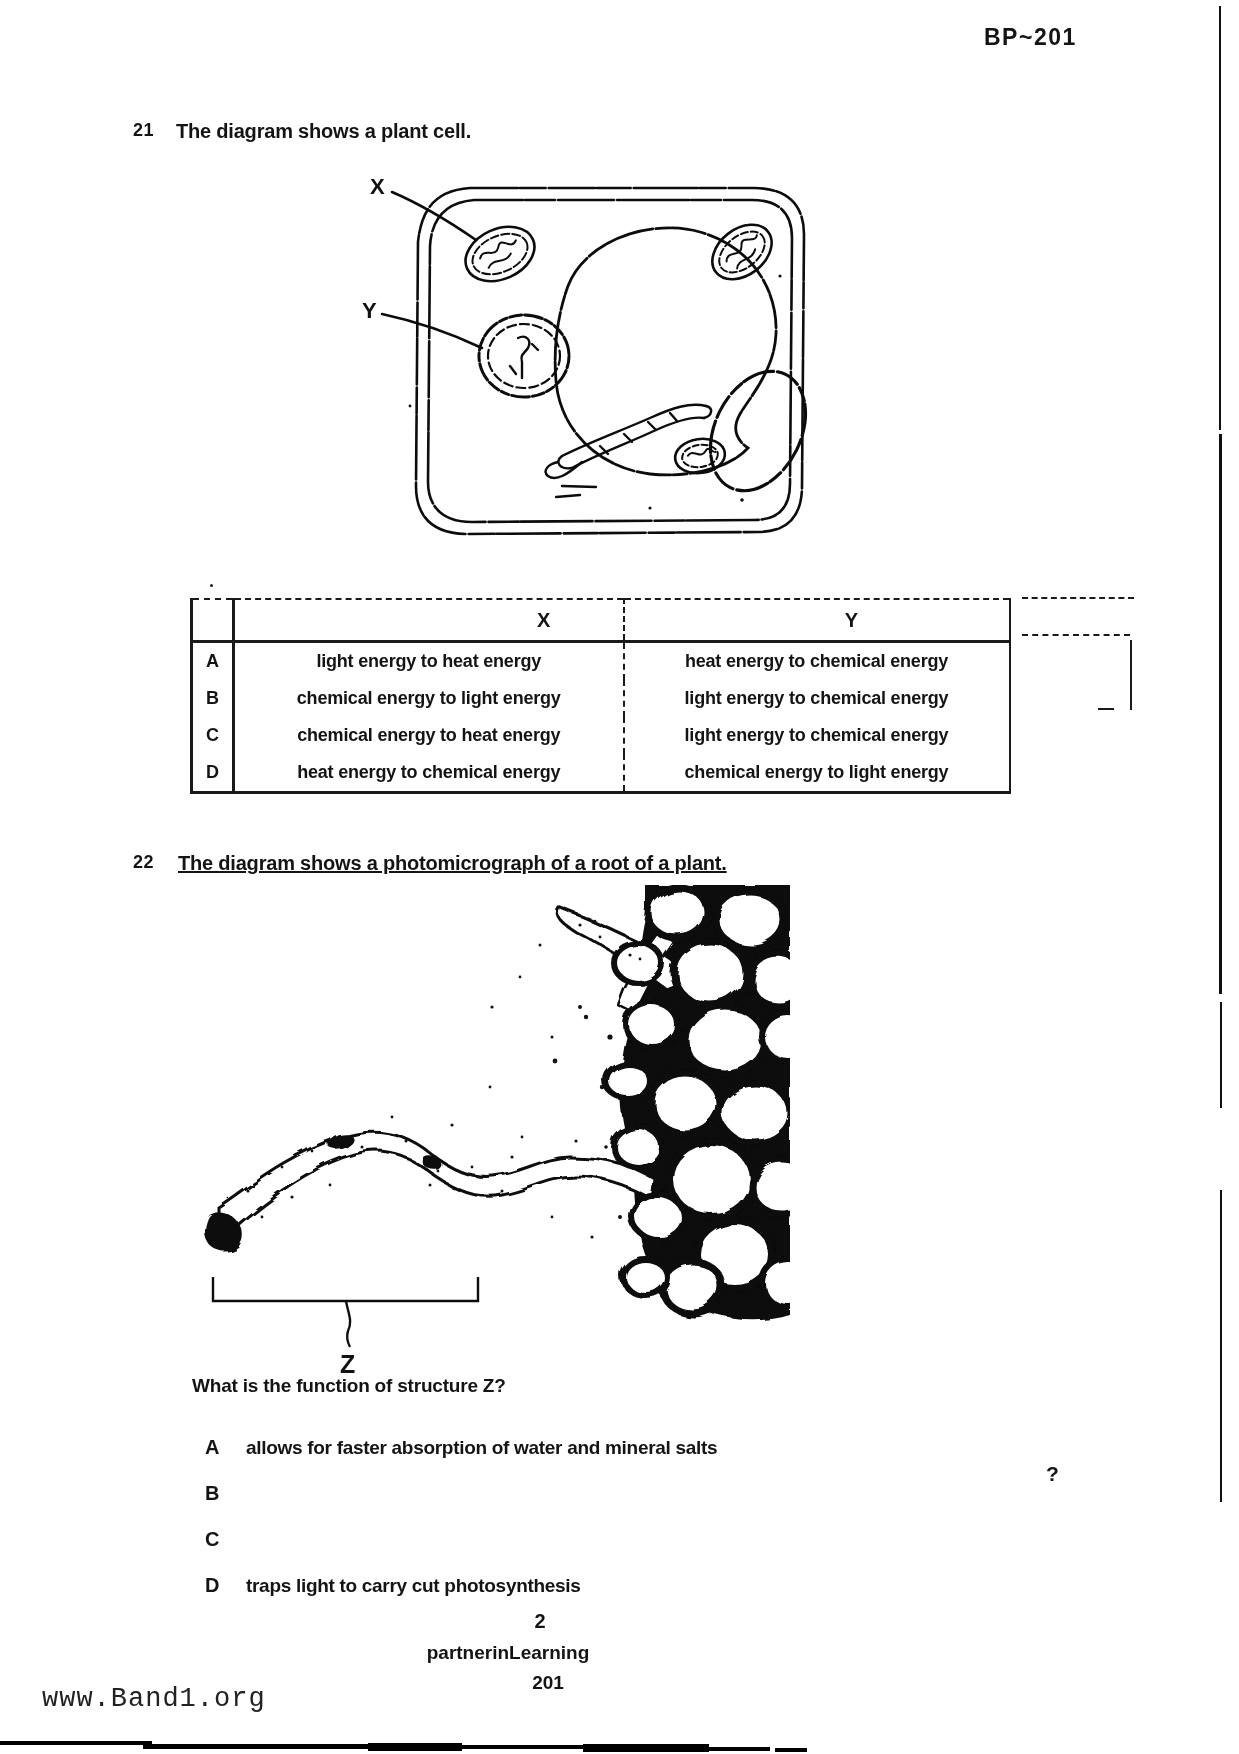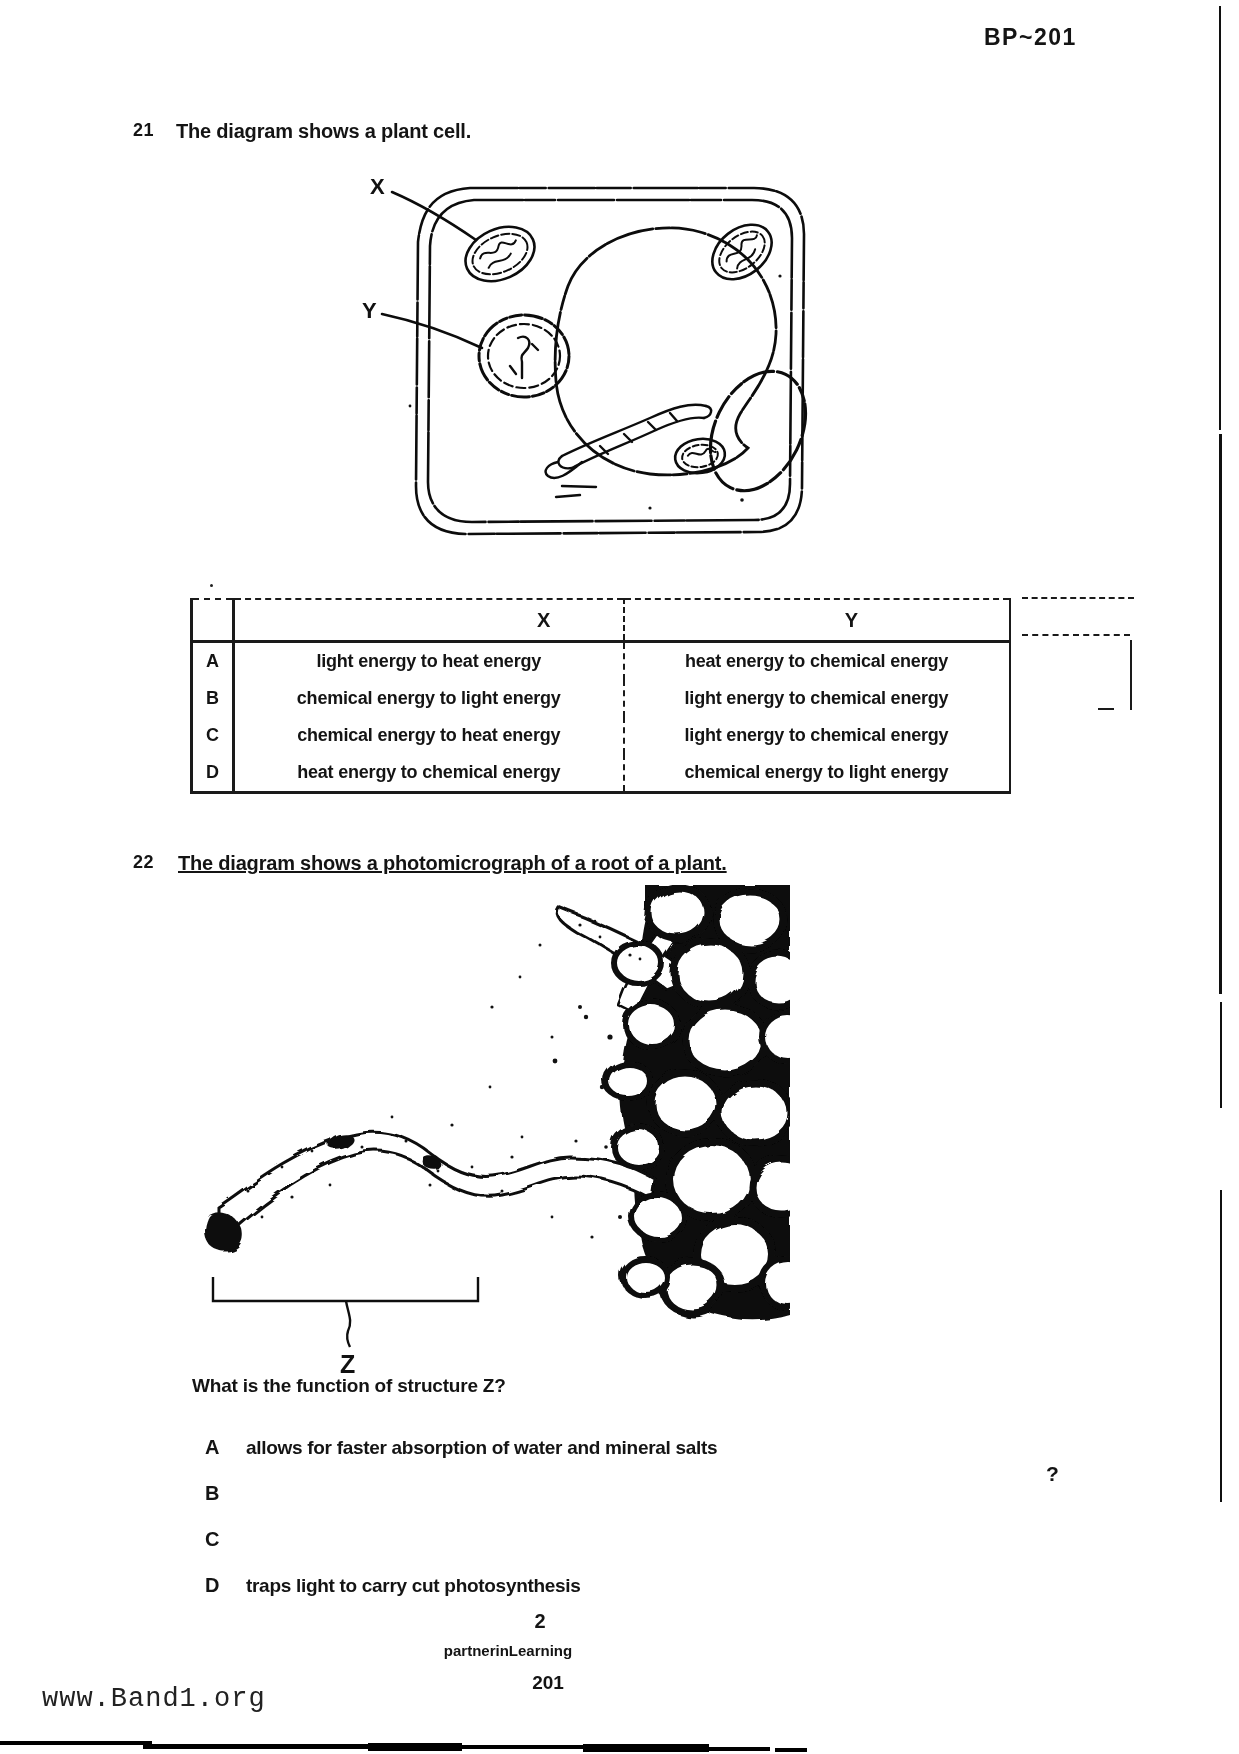--- a/index.html
+++ b/index.html
@@ -282,21 +282,21 @@
   <div class="abs opt-letter" style="left:205px;top:1482px;">B</div>
 
   <div class="abs opt-letter" style="left:205px;top:1528px;">C</div>
 
   <div class="abs opt-letter" style="left:205px;top:1574px;">D</div>
   <div class="abs opt-text" style="left:246px;top:1575px;">traps light to carry cut photosynthesis</div>
 
   <div class="abs" style="left:1046px;top:1462px;font-size:21px;">?</div>
 
   <div class="abs footer-center" style="left:460px;top:1610px;width:160px;font-size:20px;">2</div>
-  <div class="abs footer-center" style="left:408px;top:1642px;width:200px;font-size:15px;">partnerinLearning</div>
+  <div class="abs footer-center" style="left:408px;top:1642px;width:200px;font-size:19px;">partnerinLearning</div>
   <div class="abs footer-center" style="left:468px;top:1672px;width:160px;font-size:19px;">201</div>
   <div class="abs watermark" style="left:42px;top:1684px;">www.Band1.org</div>
 
   <div class="botline" style="left:0px;top:1741px;width:152px;height:4px;"></div>
   <div class="botline" style="left:143px;top:1744px;width:232px;height:5px;"></div>
   <div class="botline" style="left:368px;top:1743px;width:94px;height:8px;"></div>
   <div class="botline" style="left:456px;top:1745px;width:130px;height:4px;"></div>
   <div class="botline" style="left:583px;top:1744px;width:126px;height:8px;"></div>
   <div class="botline" style="left:706px;top:1747px;width:64px;height:4px;"></div>
   <div class="botline" style="left:775px;top:1748px;width:32px;height:4px;"></div>

